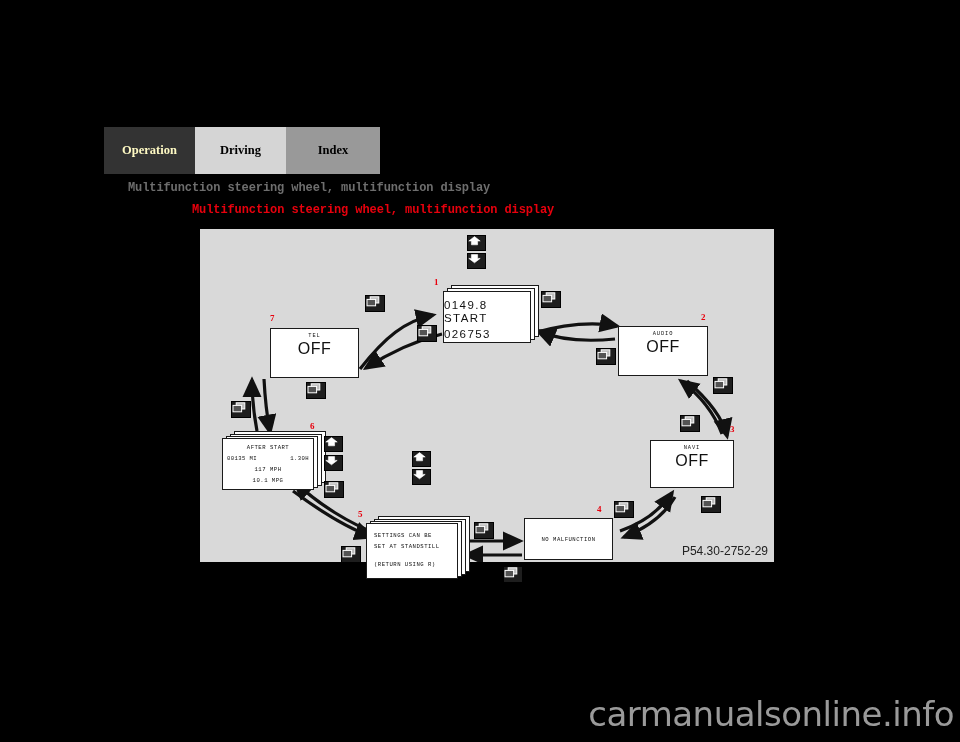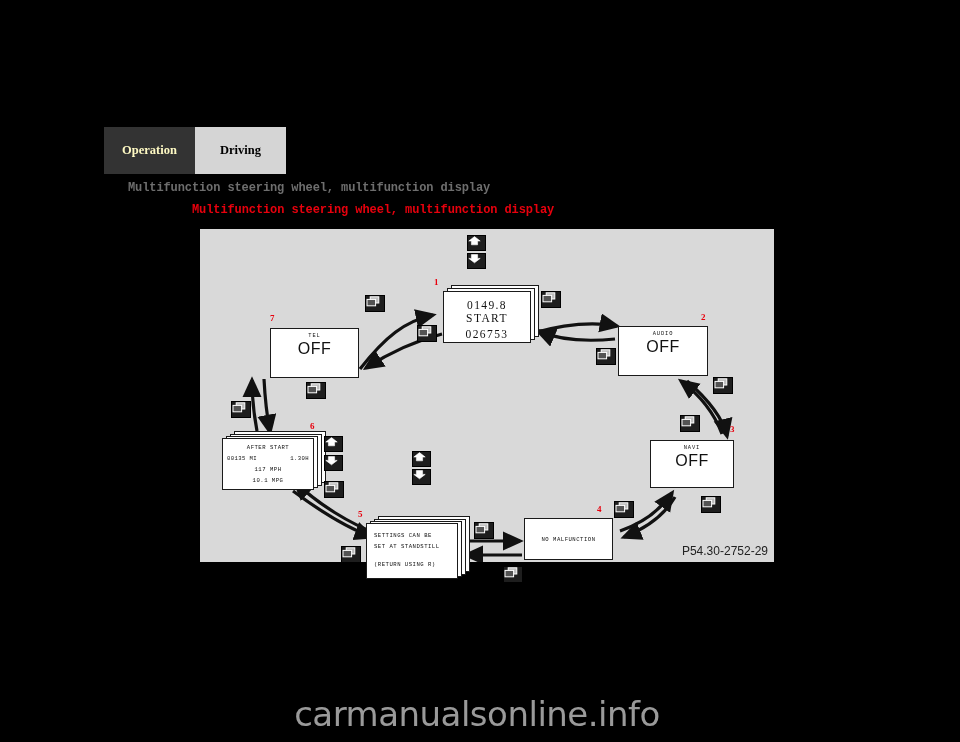--- a/index.html
+++ b/index.html
@@ -91,23 +91,23 @@
     margin-top: 4px;
   }
   .screen .big {
     text-align: center;
     font-size: 16px;
     font-family: "Liberation Sans", sans-serif;
     letter-spacing: 0.5px;
     margin-top: 1px;
   }
   .screen .lcd {
-    text-align: center;
+    text-align: left;
     font-size: 11.5px;
-    font-family: Liberation Serif, serif;
+    font-family: Liberation Sans, sans-serif;
     letter-spacing: 1.4px;
   }
   .screen .sm {
     font-size: 5.6px;
     letter-spacing: 0.5px;
     text-align: center;
   }
   .screen .smrow {
     font-size: 5.6px;
     letter-spacing: 0.4px;
@@ -163,35 +163,36 @@
     color: #222;
     z-index: 9;
   }
 
   
   #watermark {
     position: absolute;
     left: 0;
     top: 694px;
     width: 960px;
-    text-align: center;
+    text-align: right;
     padding-right: 6px;
     box-sizing: border-box;
     font-family: "DejaVu Sans", sans-serif;
     font-size: 34px;
     color: #9a9a9a;
     letter-spacing: -0.5px;
   }
 </style>
 </head>
 <body>
 
 <div id="tabbar">
   <div class="tab active" style="width: 91px; background: rgb(51, 51, 51);"><span>Operation</span></div>
   <div class="tab" style="width: 91px; background: rgb(213, 213, 213);"><span>Driving</span></div>
+  <div class="tab" style="width: 94px; background: rgb(153, 153, 153);"><span>Index</span></div>
 </div>
 
 <div class="heading" id="heading-gray">Multifunction steering wheel, multifunction display</div>
 <div class="heading" id="heading-red">Multifunction steering wheel, multifunction display</div>
 
 <div id="diagram">
 
   <svg width="574" height="333" viewBox="0 0 574 333">
     <defs>
       <marker id="ah" markerWidth="7" markerHeight="7" refX="5.4" refY="3" orient="auto">

